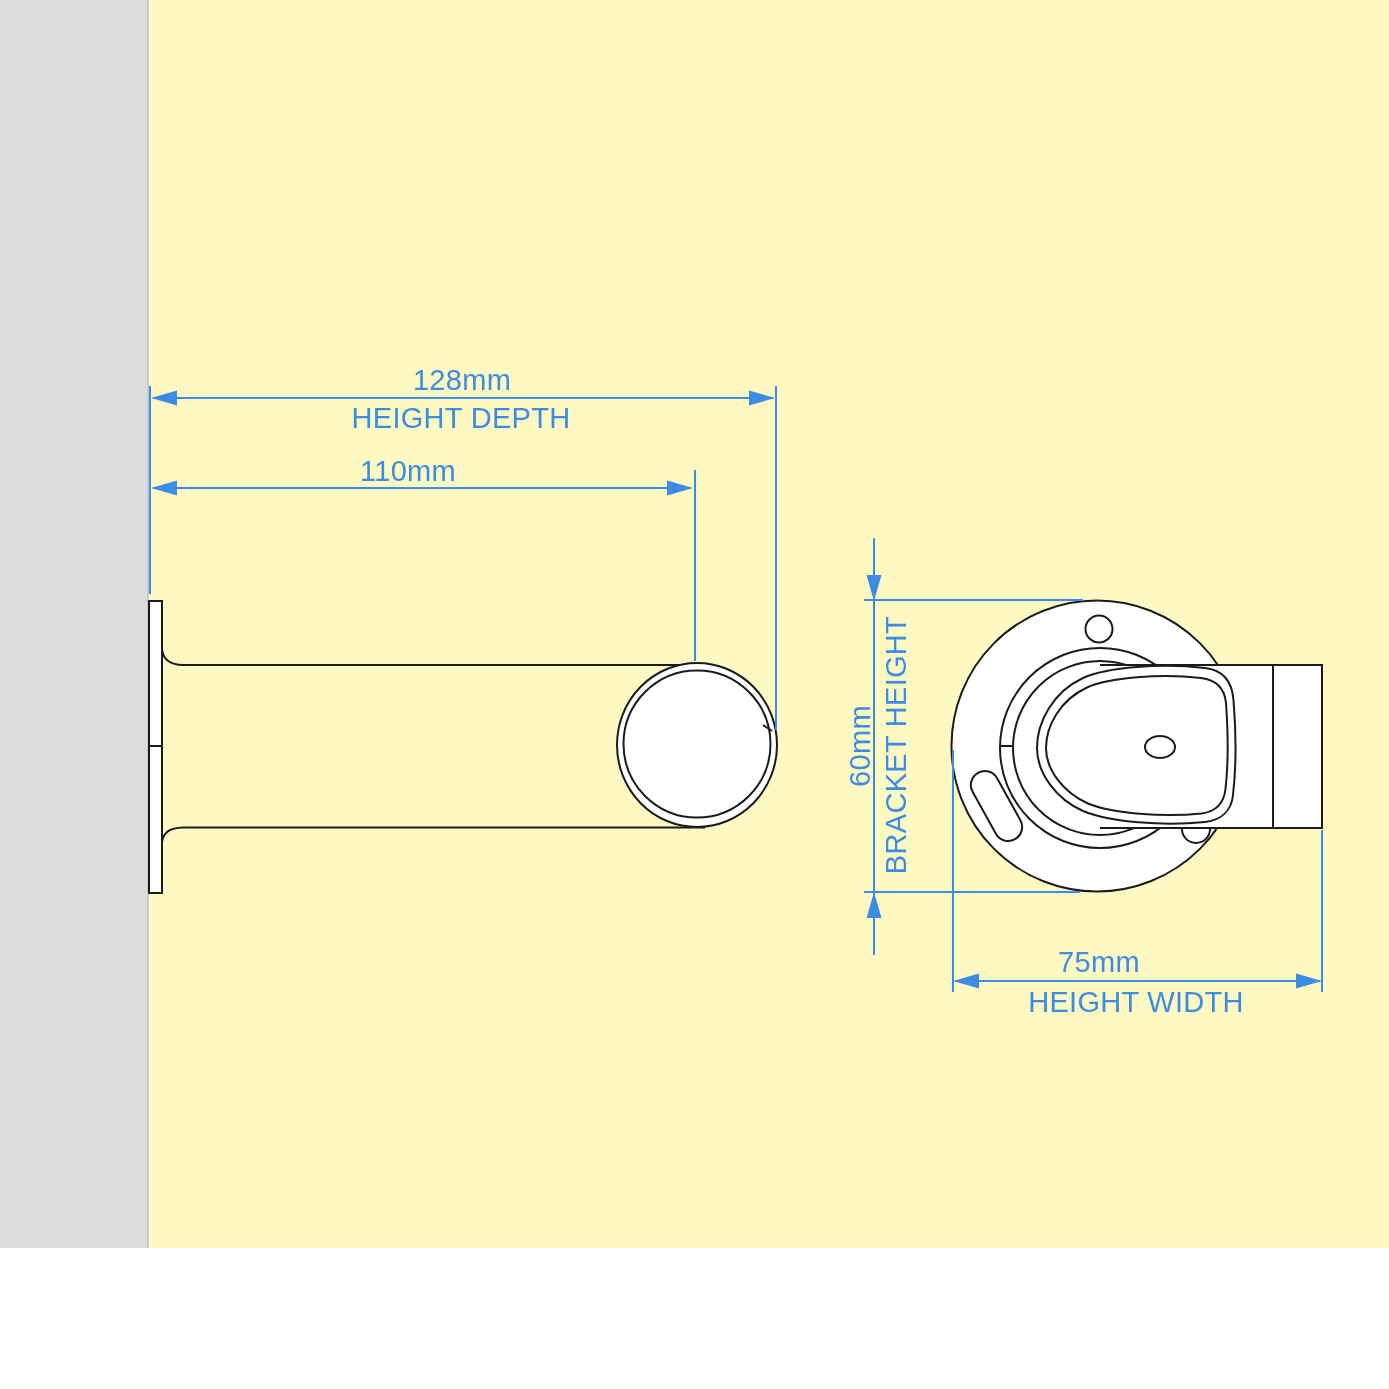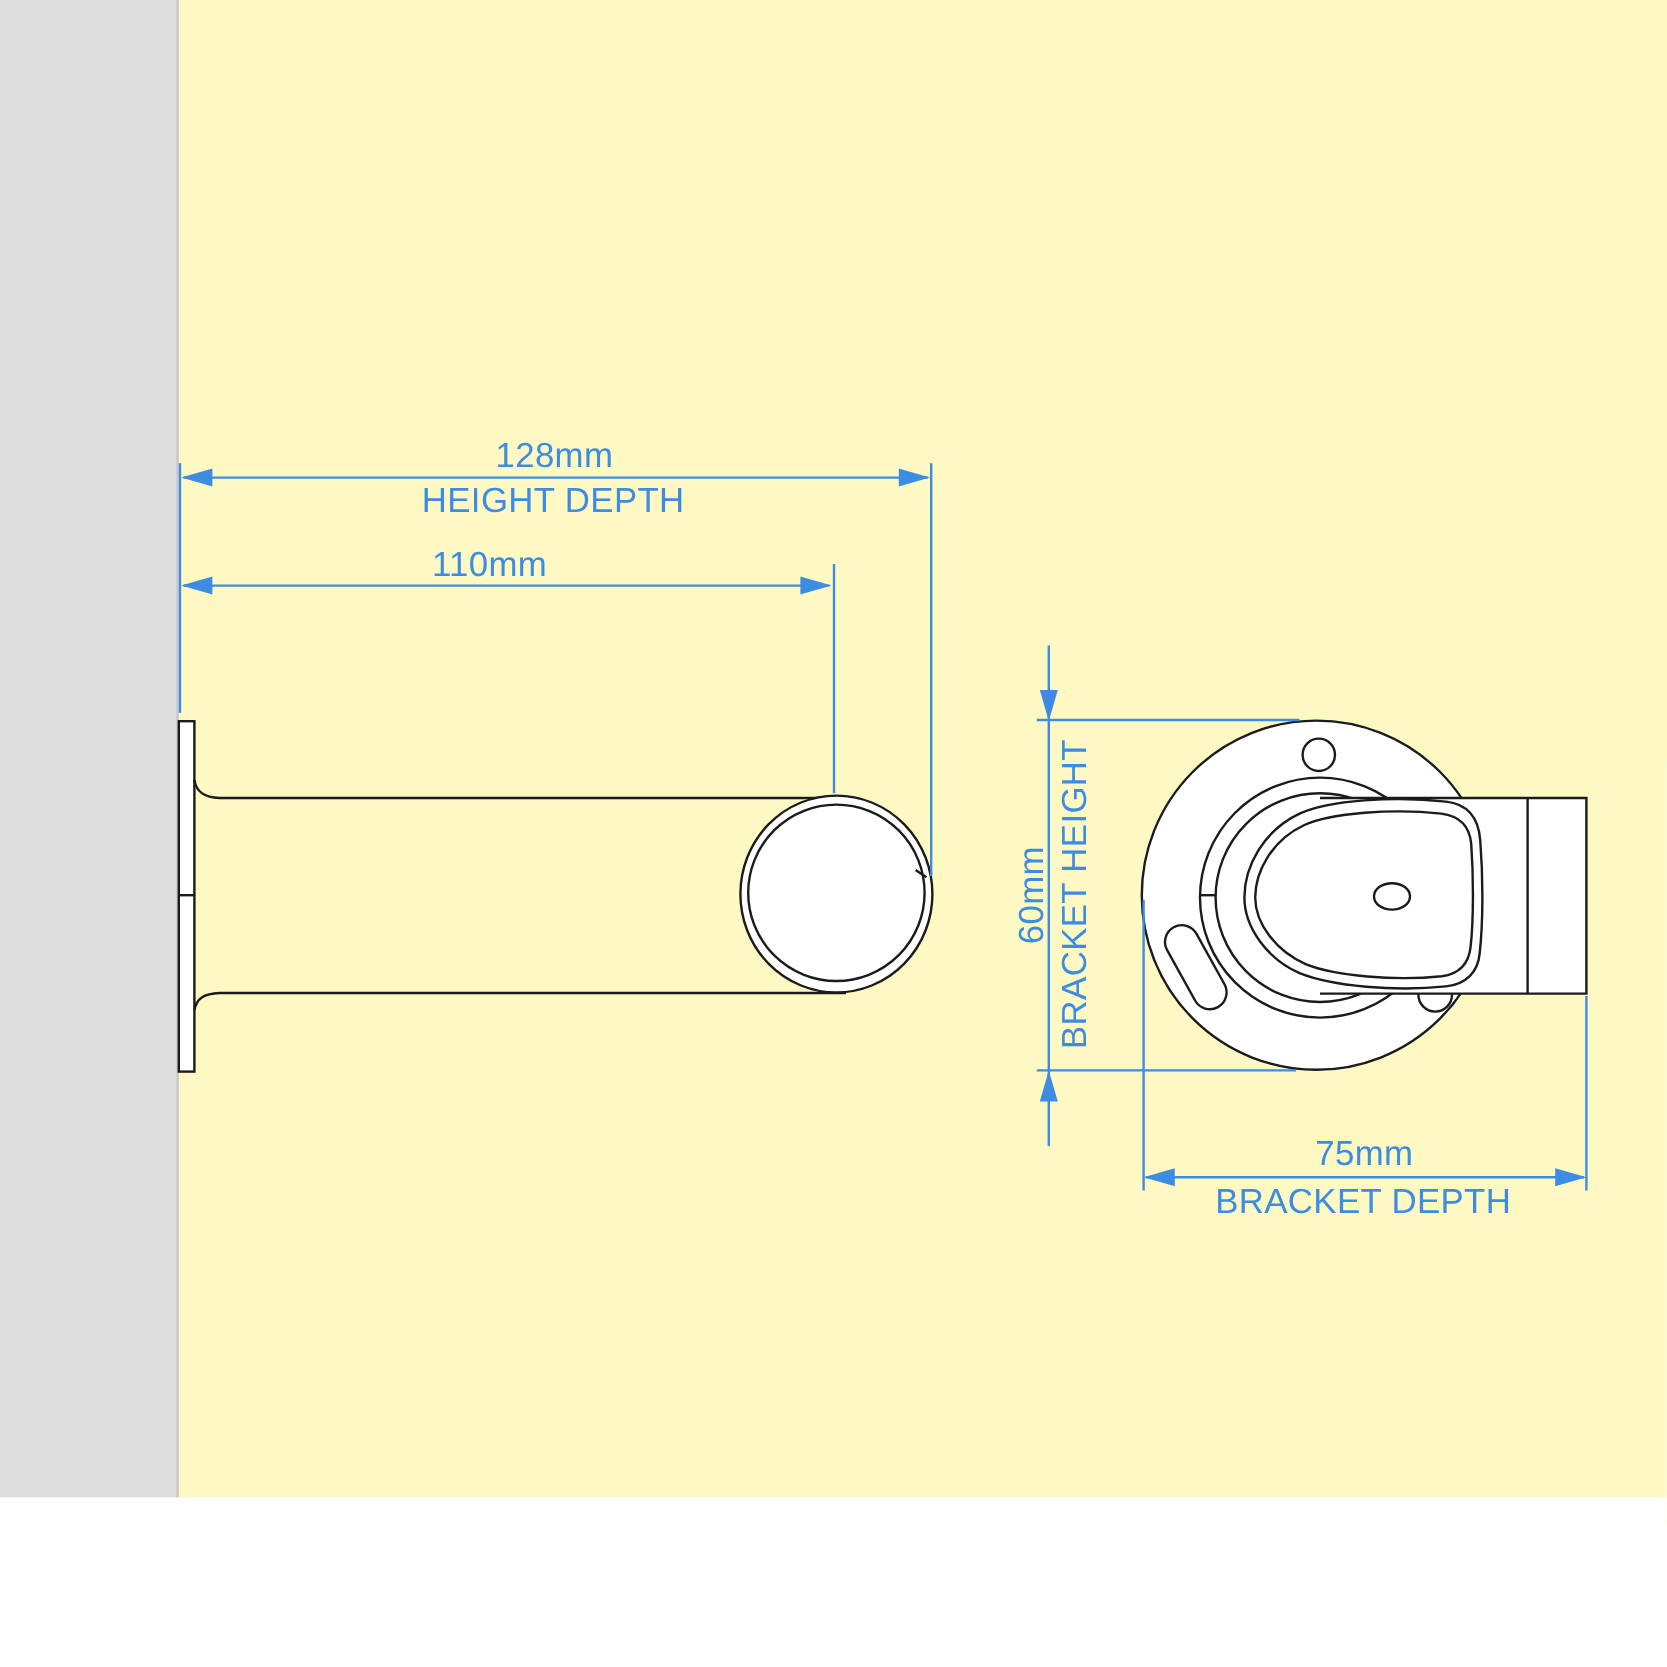--- a/index.html
+++ b/index.html
@@ -118,16 +118,16 @@
   </svg>
 
   <div class="dim-text" style="left:462px;top:381px;">128mm</div>
   <div class="dim-text" style="left:461px;top:419px;">HEIGHT DEPTH</div>
 
   <div class="dim-text" style="left:408px;top:472px;">110mm</div>
 
   <div class="dim-text rot" style="left:861px;top:746px;">60mm</div>
   <div class="dim-text rot" style="left:897px;top:745px;">BRACKET HEIGHT</div>
 
-  <div class="dim-text" style="left:1137px;top:963px;">75mm</div>
-  <div class="dim-text" style="left:1136px;top:1003px;">BRACKET DEPTH</div>
+  <div class="dim-text" style="left:1099px;top:963px;">75mm</div>
+  <div class="dim-text" style="left:1136px;top:1003px;">HEIGHT WIDTH</div>
 
 </div>
 
 </body></html>

